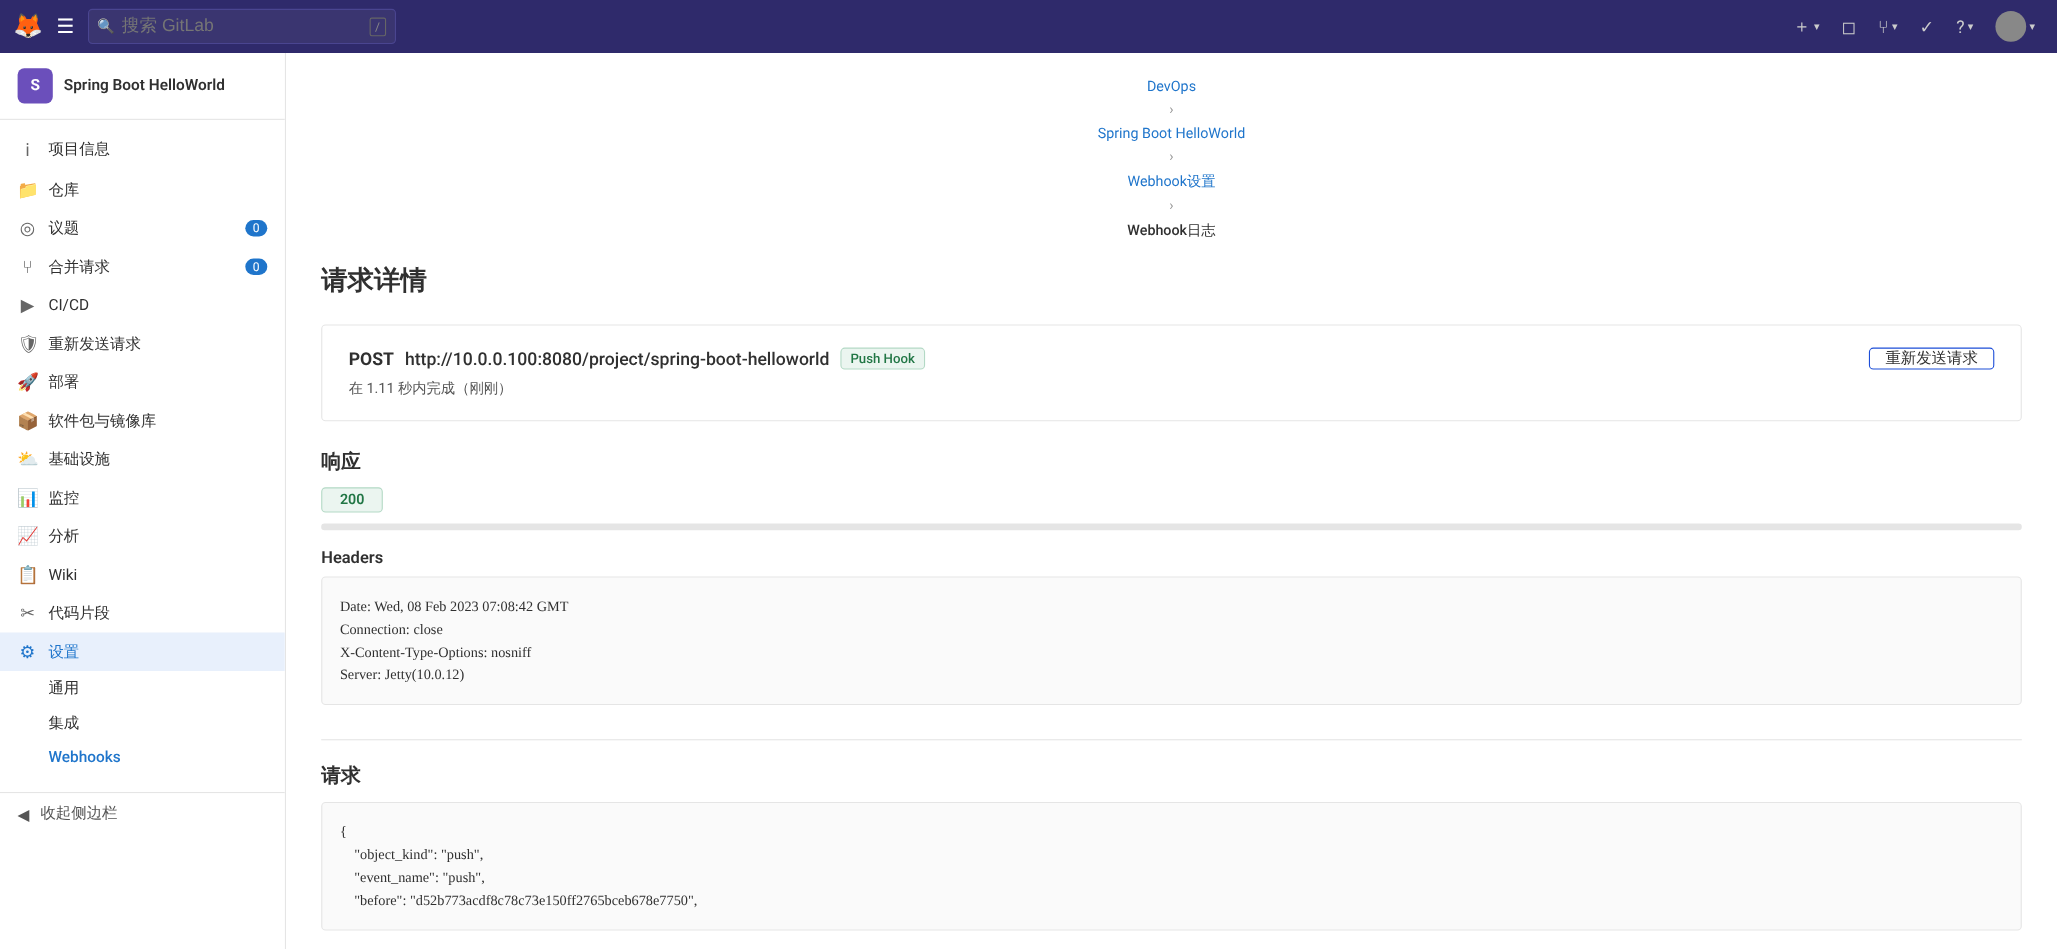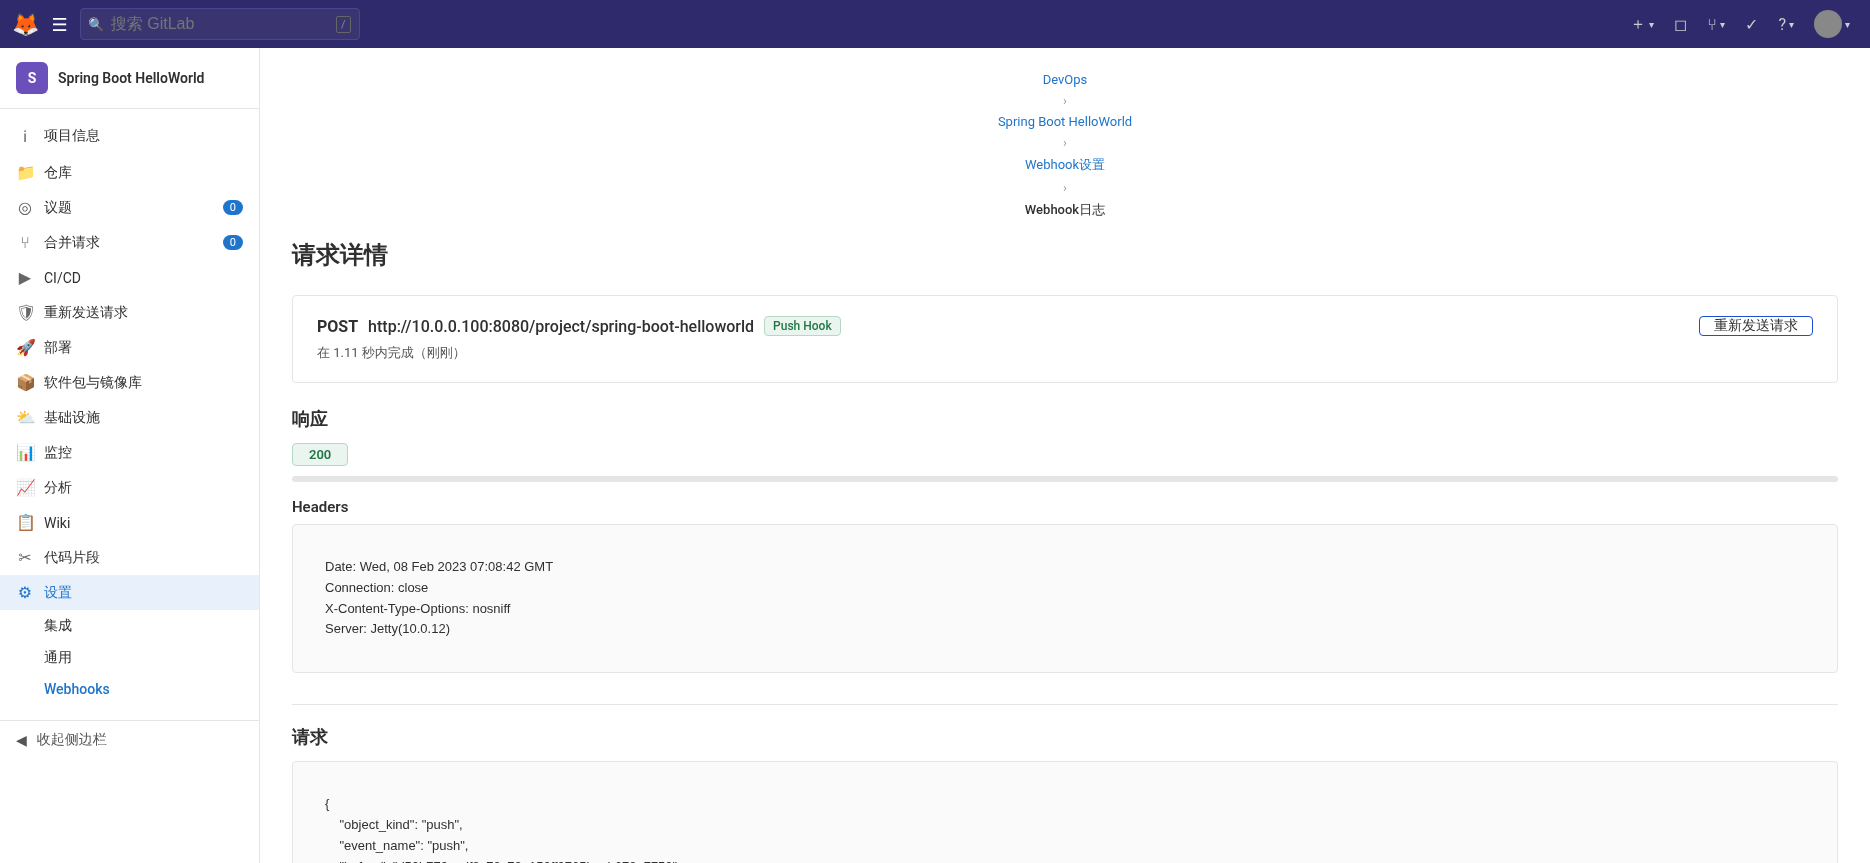--- a/index.html
+++ b/index.html
@@ -252,22 +252,22 @@
       background: #e5e5e5;
       border-radius: 3px;
       margin-bottom: 16px;
     }
 
     
     .code-block {
       background: #fafafa;
       border: 1px solid #e5e5e5;
       border-radius: 4px;
-      padding: 32px;
-      font-family: Liberation Sans, sans-serif;
+      padding: 16px;
+      font-family: Liberation Serif, serif;
       font-size: 13px;
       color: #303030;
       white-space: pre;
       line-height: 1.6;
     }
 
     
     .request-section { margin-bottom: 24px; }
 
     .divider { border: none; border-top: 1px solid #e5e5e5; margin: 20px 0; }
@@ -375,24 +375,24 @@
         <div class="sidebar-item">
           <span class="sidebar-item-icon">✂</span>
           <span>代码片段</span>
         </div>
         <div class="sidebar-item active">
           <span class="sidebar-item-icon">⚙</span>
           <span>设置</span>
         </div>
 
         <div class="sidebar-sub-item">
+          <span>通用</span>
+        </div>
+        <div class="sidebar-sub-item">
           <span>集成</span>
-        </div>
-        <div class="sidebar-sub-item">
-          <span>通用</span>
         </div>
         <div class="sidebar-sub-item active">
           <span>Webhooks</span>
         </div>
       </div>
 
       <div class="sidebar-collapse-btn">
         <span>◀</span>
         <span>收起侧边栏</span>
       </div>

